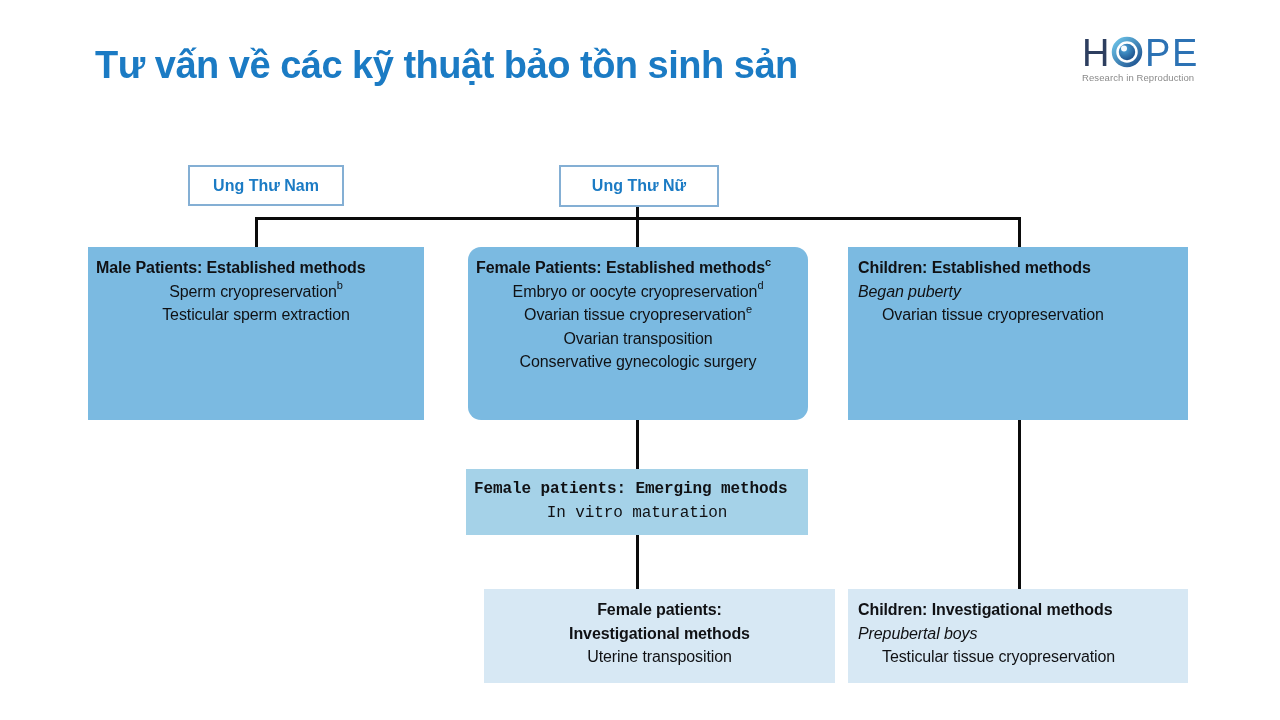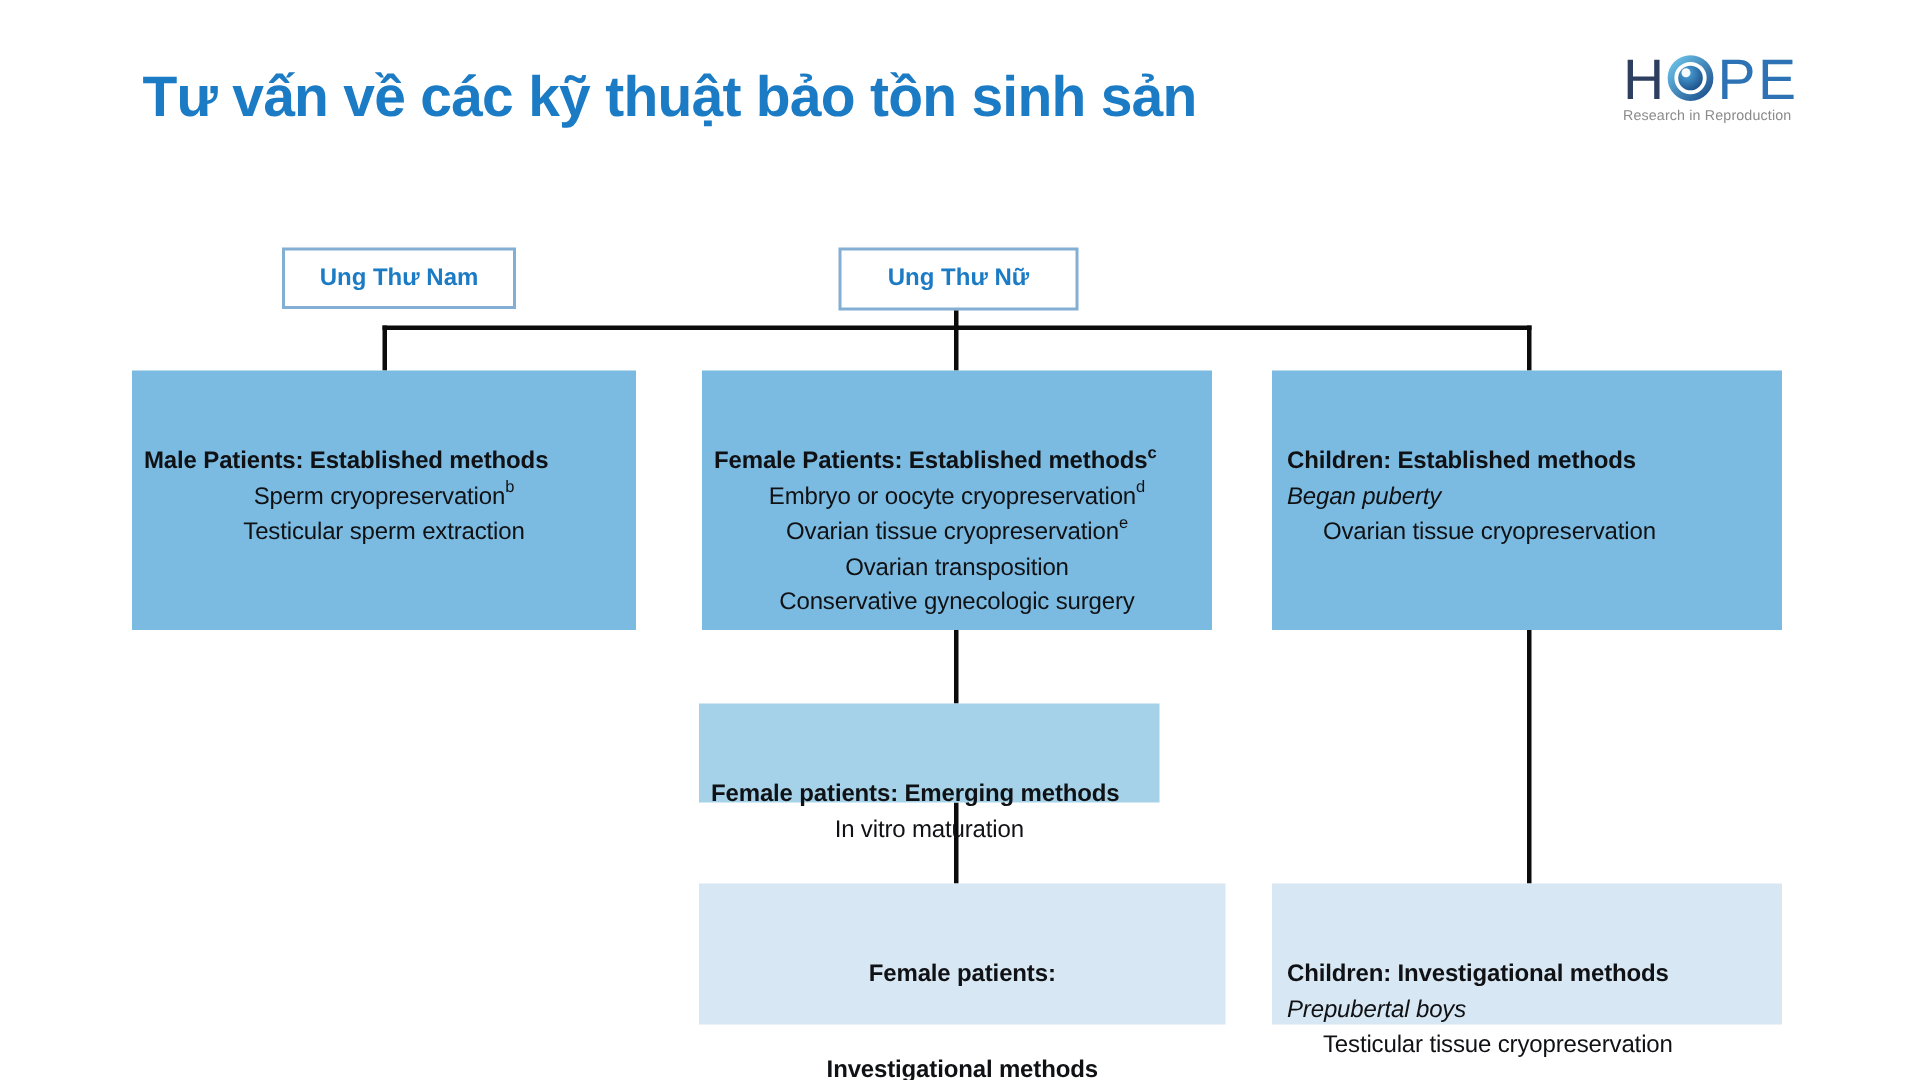--- a/index.html
+++ b/index.html
@@ -32,27 +32,27 @@
   
   .conn{position:absolute;background:var(--connector,#0b0b0b);}
 
   
   .box{position:absolute;box-sizing:border-box;color:var(--text_dark,#101114);
        font-size:16px;line-height:23.5px;letter-spacing:-0.1px;padding-top:9px;}
   .box-main{background:var(--box_main,#7bbae1);}
   .box-emerging{background:var(--box_emerging,#a5d2e8);}
   .box-invest{background:var(--box_investigational,#d7e8f4);}
   .b-male{left:88px;top:247px;width:336px;height:173px;}
-  .b-female{left:468px;top:247px;width:340px;height:173px;}
+  .b-female{left:468px;top:247px;width:340px;height:173px;border-radius:13px;}
   .b-children{left:848px;top:247px;width:340px;height:173px;}
-  .b-emerging{left:466px;top:469px;width:307px;height:66px;}
-  .b-f-invest{left:466px;top:589px;width:351px;height:94px;}
+  .b-emerging{left:466px;top:469px;width:342px;height:66px;font-family:Liberation Mono, monospace;}
+  .b-f-invest{left:484px;top:589px;width:351px;height:94px;}
   .b-c-invest{left:848px;top:589px;width:340px;height:94px;}
 
-  .bx-title{font-weight:700;padding:0 8px;margin-top:40px;}
+  .bx-title{font-weight:700;padding:0 8px;}
   .ln-c{text-align:center;padding:0 6px;}
   .ln-l{text-align:left;padding:0 8px 0 10px;}
   .ital{font-style:italic;}
   .indent{margin-left:24px;padding-right:10px;}
   .center-all{text-align:center;}
   sup.fn{font-size:11px;font-weight:inherit;position:relative;top:-1px;line-height:0;}
 </style>
 </head>
 <body>
 

